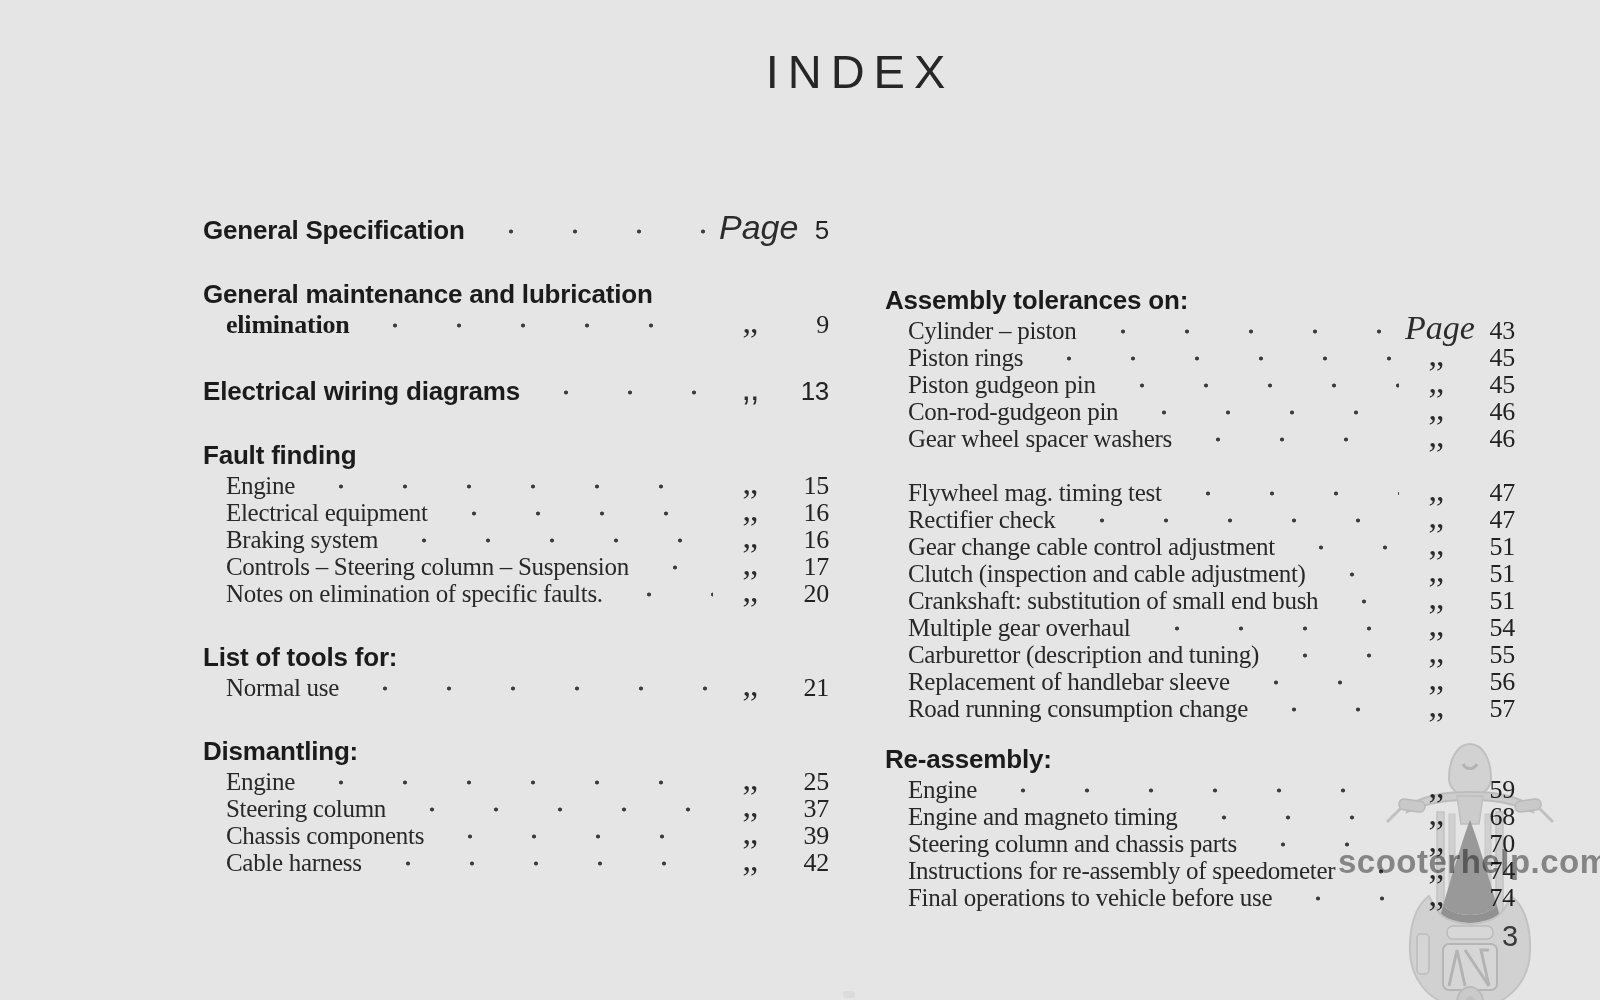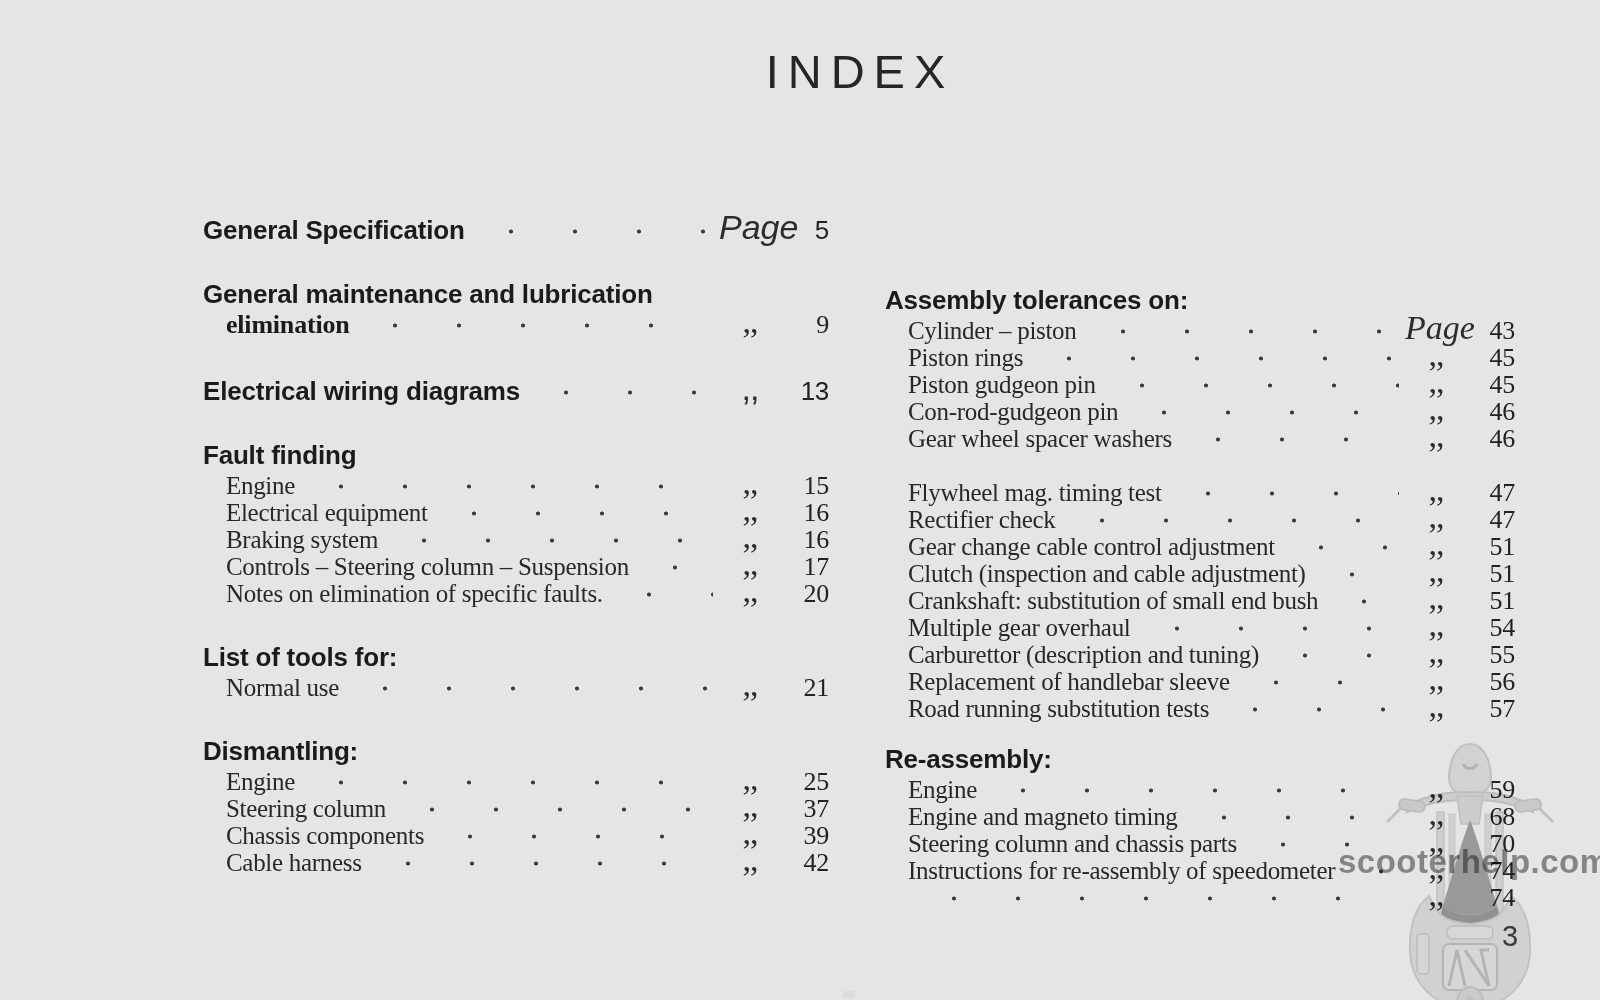--- a/index.html
+++ b/index.html
@@ -252,21 +252,21 @@
           <span class="ref">,,</span>
           <span class="num">55</span>
         </div>
         <div class="row indent">
           <span class="label">Replacement of handlebar sleeve</span>
           <span class="dots"></span>
           <span class="ref">,,</span>
           <span class="num">56</span>
         </div>
         <div class="row indent">
-          <span class="label">Road running substitution tests</span>
+          <span class="label">Road running consumption change</span>
           <span class="dots"></span>
           <span class="ref">,,</span>
           <span class="num">57</span>
         </div>
       </div>
       <div class="section">
         <div class="row heading">
           <span class="label">Re-assembly:</span>
         </div>
         <div class="row indent">
@@ -287,20 +287,21 @@
           <span class="ref">,,</span>
           <span class="num">70</span>
         </div>
         <div class="row indent">
           <span class="label">Instructions for re-assembly of speedometer</span>
           <span class="dots"></span>
           <span class="ref">,,</span>
           <span class="num">74</span>
         </div>
         <div class="row indent">
+          <span class="label">Final operations to vehicle before use</span>
           <span class="dots"></span>
           <span class="ref">,,</span>
           <span class="num">74</span>
         </div>
       </div>
     </div>
 
   <div class="watermark">
     <svg class="scooter-svg" width="170" height="280" viewBox="0 0 170 280" xmlns="http://www.w3.org/2000/svg">
 

